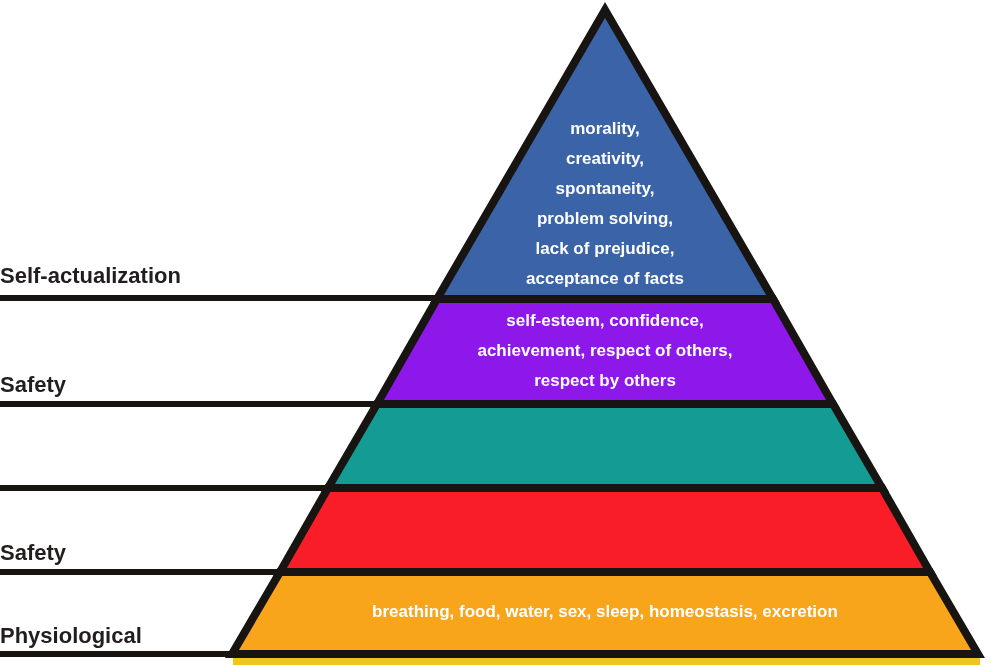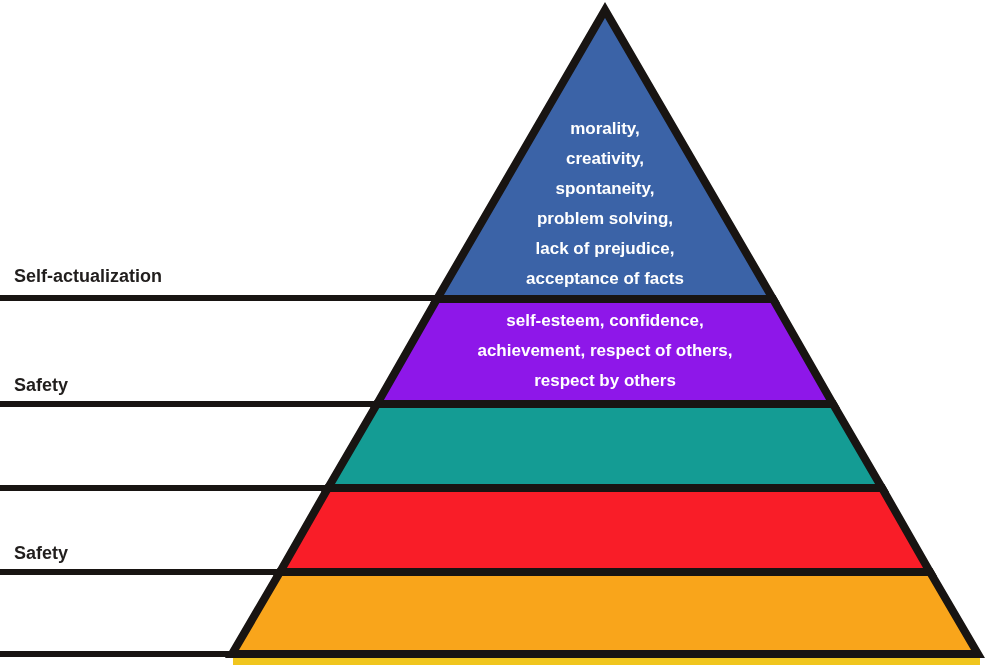--- a/index.html
+++ b/index.html
@@ -45,24 +45,24 @@
     left: 418px; top: 100px; width: 374px; height: 194px;
     justify-content: flex-end;
     padding-bottom: 4px;
   }
   .level-text--esteem   { left: 385px; top: 301px; width: 440px; height: 100px; }
   .level-text--love     { left: 355px; top: 406px; width: 500px; height: 78px; }
   .level-text--safety   { left: 300px; top: 489px; width: 610px; height: 79px; line-height: 31px; }
   .level-text--physio   { left: 240px; top: 574px; width: 730px; height: 76px; }
   .side-label {
     position: absolute;
-    left: 14px;
+    left: 0;
     height: 30px;
     font-weight: bold;
-    font-size: 18px;
+    font-size: 22px;
     line-height: 30px;
     color: #211e1d;
     white-space: nowrap;
   }
   .side-label--self-actualization { top: 261px; }
   .side-label--esteem             { top: 370px; }
   .side-label--love               { top: 453px; }
   .side-label--safety             { top: 538px; }
   .side-label--physio             { top: 621px; }
 </style>
@@ -90,18 +90,20 @@
 
   <div class="level-text level-text--self-actualization">morality,
 creativity,
 spontaneity,
 problem solving,
 lack of prejudice,
 acceptance of facts</div>
   <div class="level-text level-text--esteem">self-esteem, confidence,
 achievement, respect of others,
 respect by others</div>
+  <div class="level-text level-text--physio">breathing, food, water, sex, sleep, homeostasis, excretion</div>
 
   <div class="side-label side-label--self-actualization">Self-actualization</div>
   <div class="side-label side-label--esteem">Safety</div>
   <div class="side-label side-label--safety">Safety</div>
+  <div class="side-label side-label--physio">Physiological</div>
 
 </div>
 
 </body></html>

